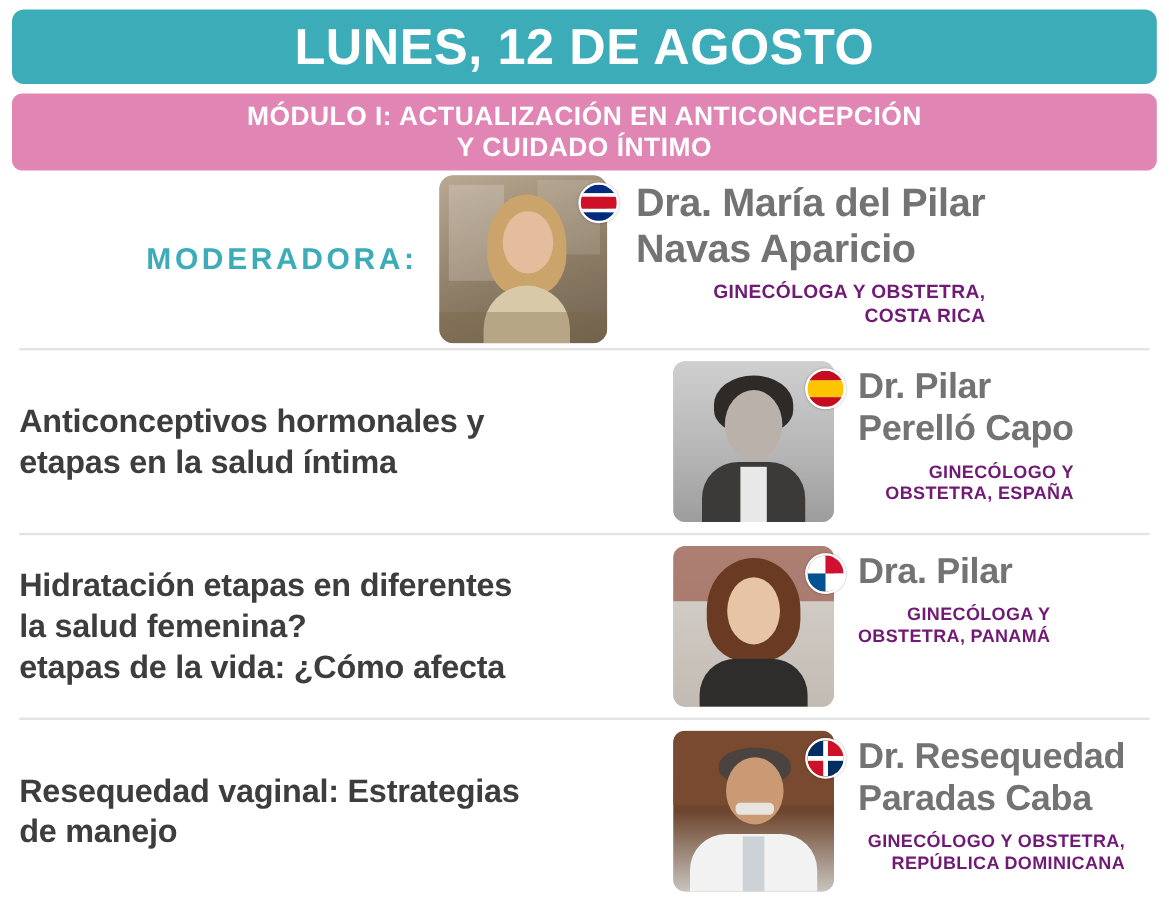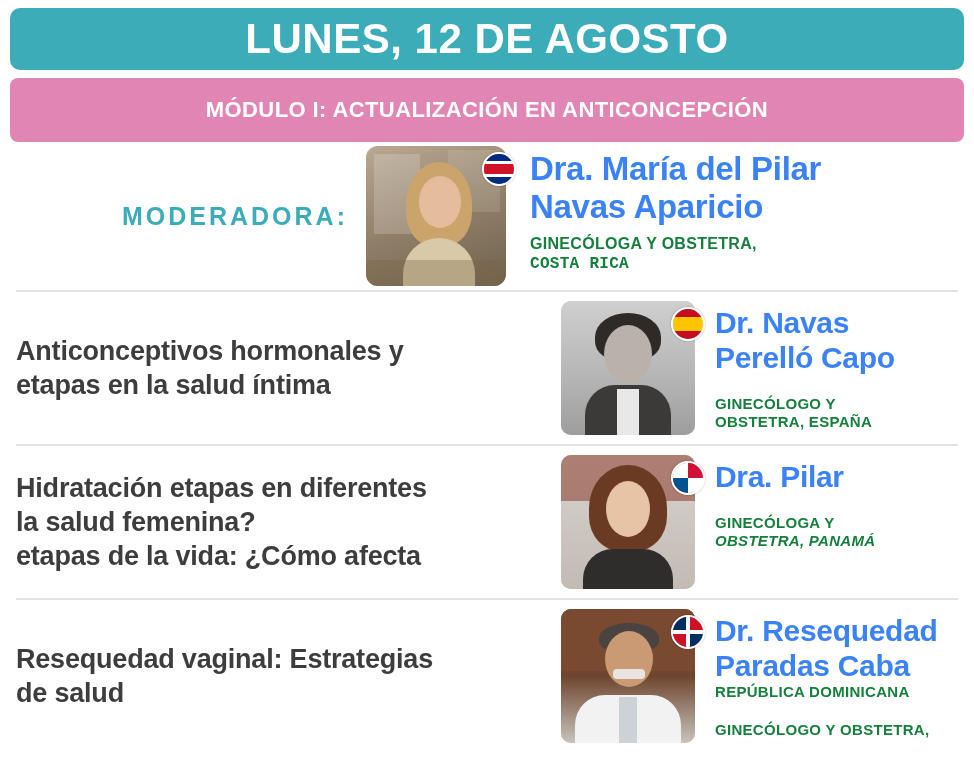--- a/index.html
+++ b/index.html
@@ -108,34 +108,35 @@
     box-shadow: 0 0 2px rgba(0,0,0,.35);
   }
   .flag div { width: 100%; }
 
   
   .person-text {
     padding-left: 24px;
     padding-top: 4px;
   }
   .person-name {
-    color: #3b82f6;
+    color: #737373;
     font-size: 33px;
     font-weight: bold;
     line-height: 38px;
     letter-spacing: -0.3px;
   }
   .person-role {
     margin-top: 8px;
-    color: #15803d;
+    color: #701a75;
     font-size: 16px;
     font-weight: bold;
     line-height: 20px;
     letter-spacing: 0.3px;
     text-transform: uppercase;
+    text-align: right;
   }
 
   
   .divider {
     height: 2px;
     background: #e3e3e3;
     margin: 0 6px;
   }
   .talk-row {
     height: 152px;
@@ -147,21 +148,21 @@
     width: 545px;
     color: #3d3d3d;
     font-size: 27px;
     font-weight: bold;
     line-height: 34px;
     padding-right: 14px;
     letter-spacing: -0.2px;
   }
   .talk-row .person-block { flex: 1 1 auto; }
   .talk-row .person-name { font-size: 30px; line-height: 35px; }
-  .talk-row .person-role { font-size: 15px; line-height: 18px; margin-top: 20px; }
+  .talk-row .person-role { font-size: 15px; line-height: 18px; margin-top: 10px; }
   .talk-row .person-text { padding-left: 20px; }
 
   
   .ph-bg { position: absolute; inset: 0; }
   .face {
     position: absolute;
     border-radius: 50%;
     background: #c9a68e;
   }
   .hair { position: absolute; border-radius: 50% 50% 40% 40%; }
@@ -170,20 +171,21 @@
 <body>
 
 <div class="page">
 
   <div class="day-banner">
     <div class="day-text">LUNES, 12 DE AGOSTO</div>
   </div>
 
   <div class="module-banner">
     <div class="line">MÓDULO I: ACTUALIZACIÓN EN ANTICONCEPCIÓN</div>
+    <div class="line">Y CUIDADO ÍNTIMO</div>
   </div>
 
   <div class="moderator-row">
     <div class="moderator-label">MODERADORA:</div>
 
     <div class="person-block">
       <div class="photo-wrap">
         <div class="photo">
           <div class="ph-bg" style="background:linear-gradient(160deg,#b9a892 0%,#8e7d66 55%,#6f6250 100%);"></div>
           <div style="position:absolute;left:8px;top:8px;width:46px;height:80px;background:rgba(255,255,255,.18);"></div>
@@ -199,21 +201,21 @@
           <div style="height:32%;background:#ce1126;"></div>
           <div style="height:12%;background:#ffffff;"></div>
           <div style="height:22%;background:#002b7f;"></div>
         </div>
       </div>
 
       <div class="person-text">
         <div class="person-name">Dra. María del Pilar</div>
         <div class="person-name">Navas Aparicio</div>
         <div class="person-role">GINECÓLOGA Y OBSTETRA,</div>
-        <div class="person-role" style="margin-top:0;font-family:Liberation Mono, monospace;">COSTA RICA</div>
+        <div class="person-role" style="margin-top:0;">COSTA RICA</div>
       </div>
     </div>
   </div>
 
   <div class="divider"></div>
 
   <div class="talk-row">
     <div class="talk-title">
       <div>Anticonceptivos hormonales y</div>
       <div>etapas en la salud íntima</div>
@@ -227,21 +229,21 @@
           <div style="position:absolute;left:24px;top:84px;width:86px;height:50px;background:#3c3a38;border-radius:30px 30px 0 0;"></div>
           <div style="position:absolute;left:56px;top:88px;width:22px;height:46px;background:#e8e8e8;"></div>
         </div>
         <div class="flag">
           <div style="height:27%;background:#c60b1e;"></div>
           <div style="height:46%;background:#ffc400;"></div>
           <div style="height:27%;background:#c60b1e;"></div>
         </div>
       </div>
       <div class="person-text">
-        <div class="person-name">Dr. Navas</div>
+        <div class="person-name">Dr. Pilar</div>
         <div class="person-name">Perelló Capo</div>
         <div class="person-role">GINECÓLOGO Y</div>
         <div class="person-role" style="margin-top:0;">OBSTETRA, ESPAÑA</div>
       </div>
     </div>
   </div>
 
   <div class="divider"></div>
 
   <div class="talk-row">
@@ -262,31 +264,31 @@
         <div class="flag">
           <div style="position:absolute;left:0;top:0;width:50%;height:50%;background:#ffffff;"></div>
           <div style="position:absolute;right:0;top:0;width:50%;height:50%;background:#d21034;"></div>
           <div style="position:absolute;left:0;bottom:0;width:50%;height:50%;background:#005293;"></div>
           <div style="position:absolute;right:0;bottom:0;width:50%;height:50%;background:#ffffff;"></div>
         </div>
       </div>
       <div class="person-text">
         <div class="person-name">Dra. Pilar</div>
         <div class="person-role">GINECÓLOGA Y</div>
-        <div class="person-role" style="margin-top:0;font-style:italic;">OBSTETRA, PANAMÁ</div>
+        <div class="person-role" style="margin-top:0;">OBSTETRA, PANAMÁ</div>
       </div>
     </div>
   </div>
 
   <div class="divider"></div>
 
   <div class="talk-row">
     <div class="talk-title">
       <div>Resequedad vaginal: Estrategias</div>
-      <div>de salud</div>
+      <div>de manejo</div>
     </div>
     <div class="person-block">
       <div class="photo-wrap">
         <div class="photo small">
           <div class="ph-bg" style="background:linear-gradient(180deg,#8c5a3c 0%,#6d452e 50%,#c9c4bd 100%);"></div>
           <div style="position:absolute;left:0;top:0;width:134px;height:62px;background:#7a4a30;"></div>
           <div class="hair" style="left:38px;top:14px;width:60px;height:30px;background:#4a4340;"></div>
           <div class="face" style="left:44px;top:22px;width:48px;height:56px;background:#c99a73;"></div>
           <div style="position:absolute;left:52px;top:60px;width:32px;height:10px;background:#e8e4e0;border-radius:4px;"></div>
           <div style="position:absolute;left:14px;top:86px;width:106px;height:48px;background:#f2f2f2;border-radius:30px 30px 0 0;"></div>
@@ -297,19 +299,19 @@
           <div style="position:absolute;right:0;top:0;width:50%;height:50%;background:#ce1126;"></div>
           <div style="position:absolute;left:0;bottom:0;width:50%;height:50%;background:#ce1126;"></div>
           <div style="position:absolute;right:0;bottom:0;width:50%;height:50%;background:#002d62;"></div>
           <div style="position:absolute;left:0;top:42%;width:100%;height:16%;background:#ffffff;"></div>
           <div style="position:absolute;left:42%;top:0;width:16%;height:100%;background:#ffffff;"></div>
         </div>
       </div>
       <div class="person-text">
         <div class="person-name">Dr. Resequedad</div>
         <div class="person-name">Paradas Caba</div>
+        <div class="person-role">GINECÓLOGO Y OBSTETRA,</div>
         <div class="person-role" style="margin-top:0;">REPÚBLICA DOMINICANA</div>
-        <div class="person-role">GINECÓLOGO Y OBSTETRA,</div>
       </div>
     </div>
   </div>
 
 </div>
 
 </body></html>

